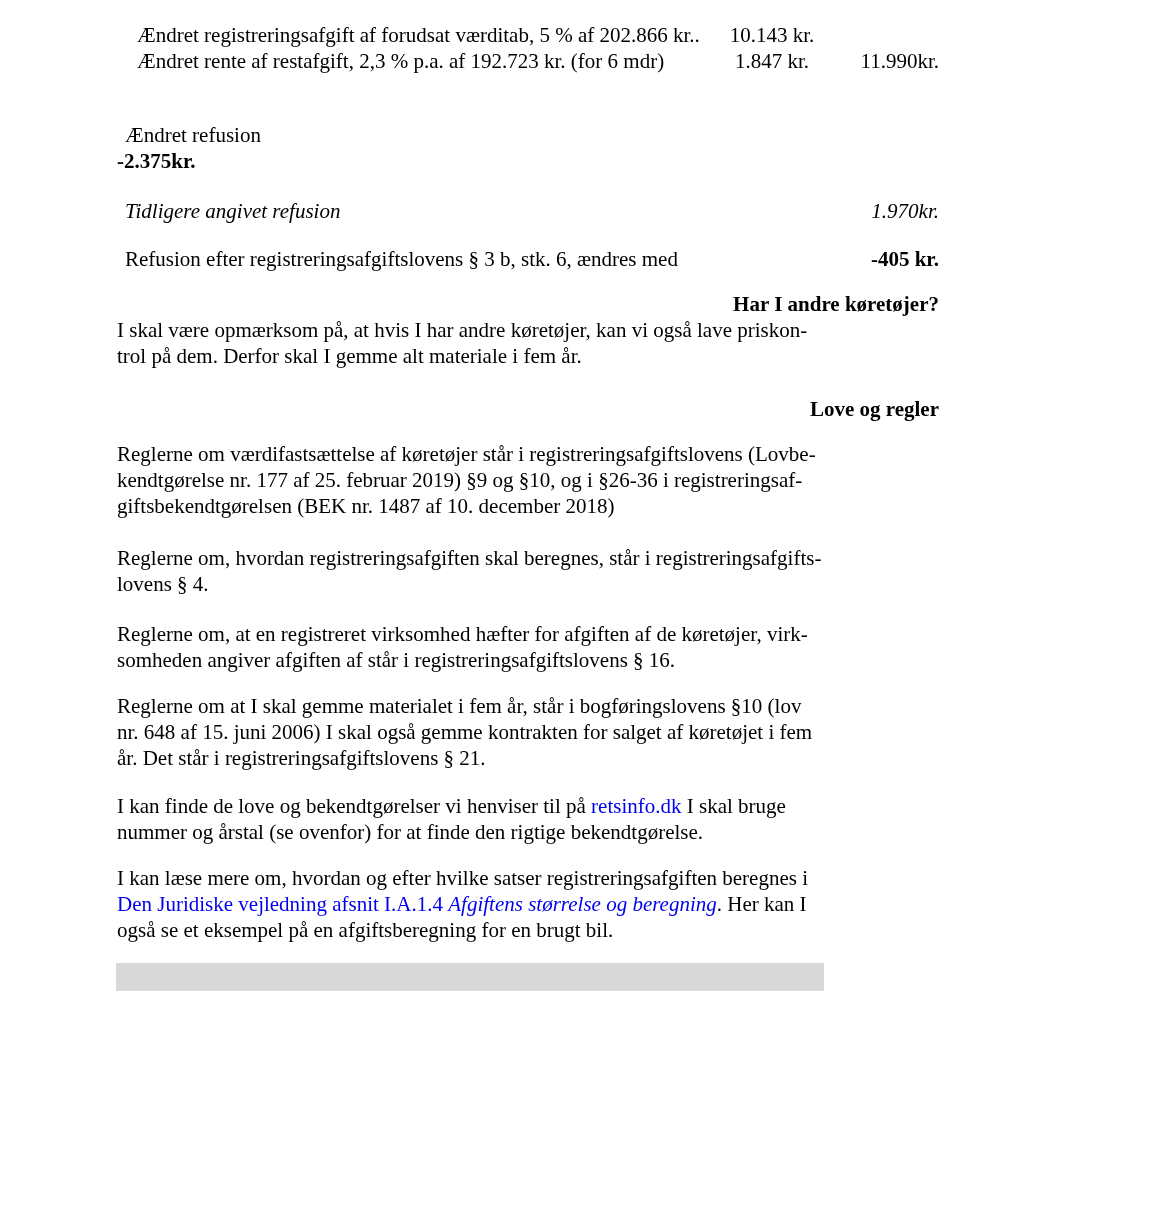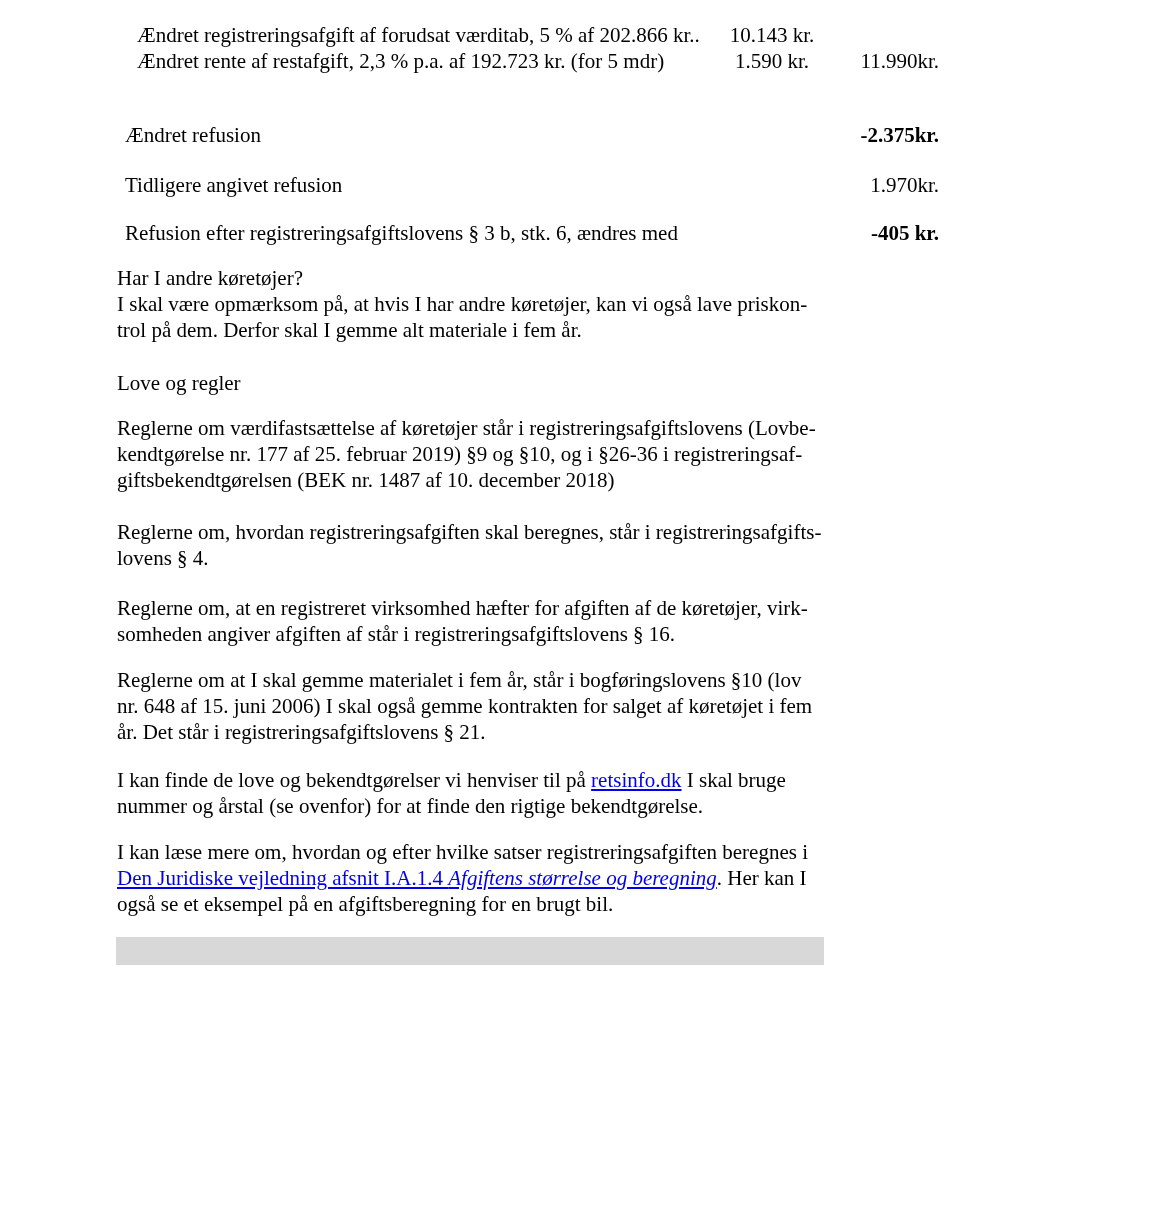--- a/index.html
+++ b/index.html
@@ -48,40 +48,40 @@
   
   .ref-row .r-label {
     flex: 1;
     padding-left: 8px;
     white-space: nowrap;
   }
   .ref-row .r-amount {
     text-align: right;
     white-space: nowrap;
   }
-  .mt-ref1 { margin-top: 48px; }
-  .mt-ref2 { margin-top: 24px; }
+  .mt-ref1 { margin-top: 48px; flex-direction: column; }
+  .mt-ref2 { margin-top: 24px; font-style: italic; }
   .mt-ref3 { margin-top: 22px; }
   .bold { font-weight: bold; }
   .heading {
-    font-weight: normal;
+    font-weight: bold;
+    text-align: right;
   }
   .mt-sec1 { margin-top: 19px; }
   .mt-sec2 { margin-top: 27px; }
   .para {
     white-space: pre;
   }
   .mt-19 { margin-top: 19px; }
   .mt-20 { margin-top: 20px; }
   .mt-22 { margin-top: 22px; }
   .mt-24 { margin-top: 24px; }
   .mt-26 { margin-top: 26px; }
   .doc-link {
     color: #0000ee;
-    text-decoration: underline;
     cursor: pointer;
   }
   .doc-link.italic { font-style: italic; }
   .gray-bar {
     margin-top: 20px;
     margin-left: -1px;
     width: 708px;
     height: 28px;
     background: #d8d8d8;
   }
@@ -91,22 +91,22 @@
 
 <div class="page">
   <div class="content">
 
     <div class="row calc-row">
       <div class="c-label">Ændret registreringsafgift af forudsat værditab, 5 % af 202.866 kr..</div>
       <div class="c-amount">10.143 kr.</div>
       <div class="c-total"></div>
     </div>
     <div class="row calc-row">
-      <div class="c-label">Ændret rente af restafgift, 2,3 % p.a. af 192.723 kr. (for 5 mdr)</div>
-      <div class="c-amount">1.590 kr.</div>
+      <div class="c-label">Ændret rente af restafgift, 2,3 % p.a. af 192.723 kr. (for 6 mdr)</div>
+      <div class="c-amount">1.847 kr.</div>
       <div class="c-total">11.990kr.</div>
     </div>
 
     <div class="row ref-row mt-ref1">
       <div class="r-label">Ændret refusion</div>
       <div class="r-amount bold">-2.375kr.</div>
     </div>
     <div class="row ref-row mt-ref2">
       <div class="r-label">Tidligere angivet refusion</div>
       <div class="r-amount">1.970kr.</div>

